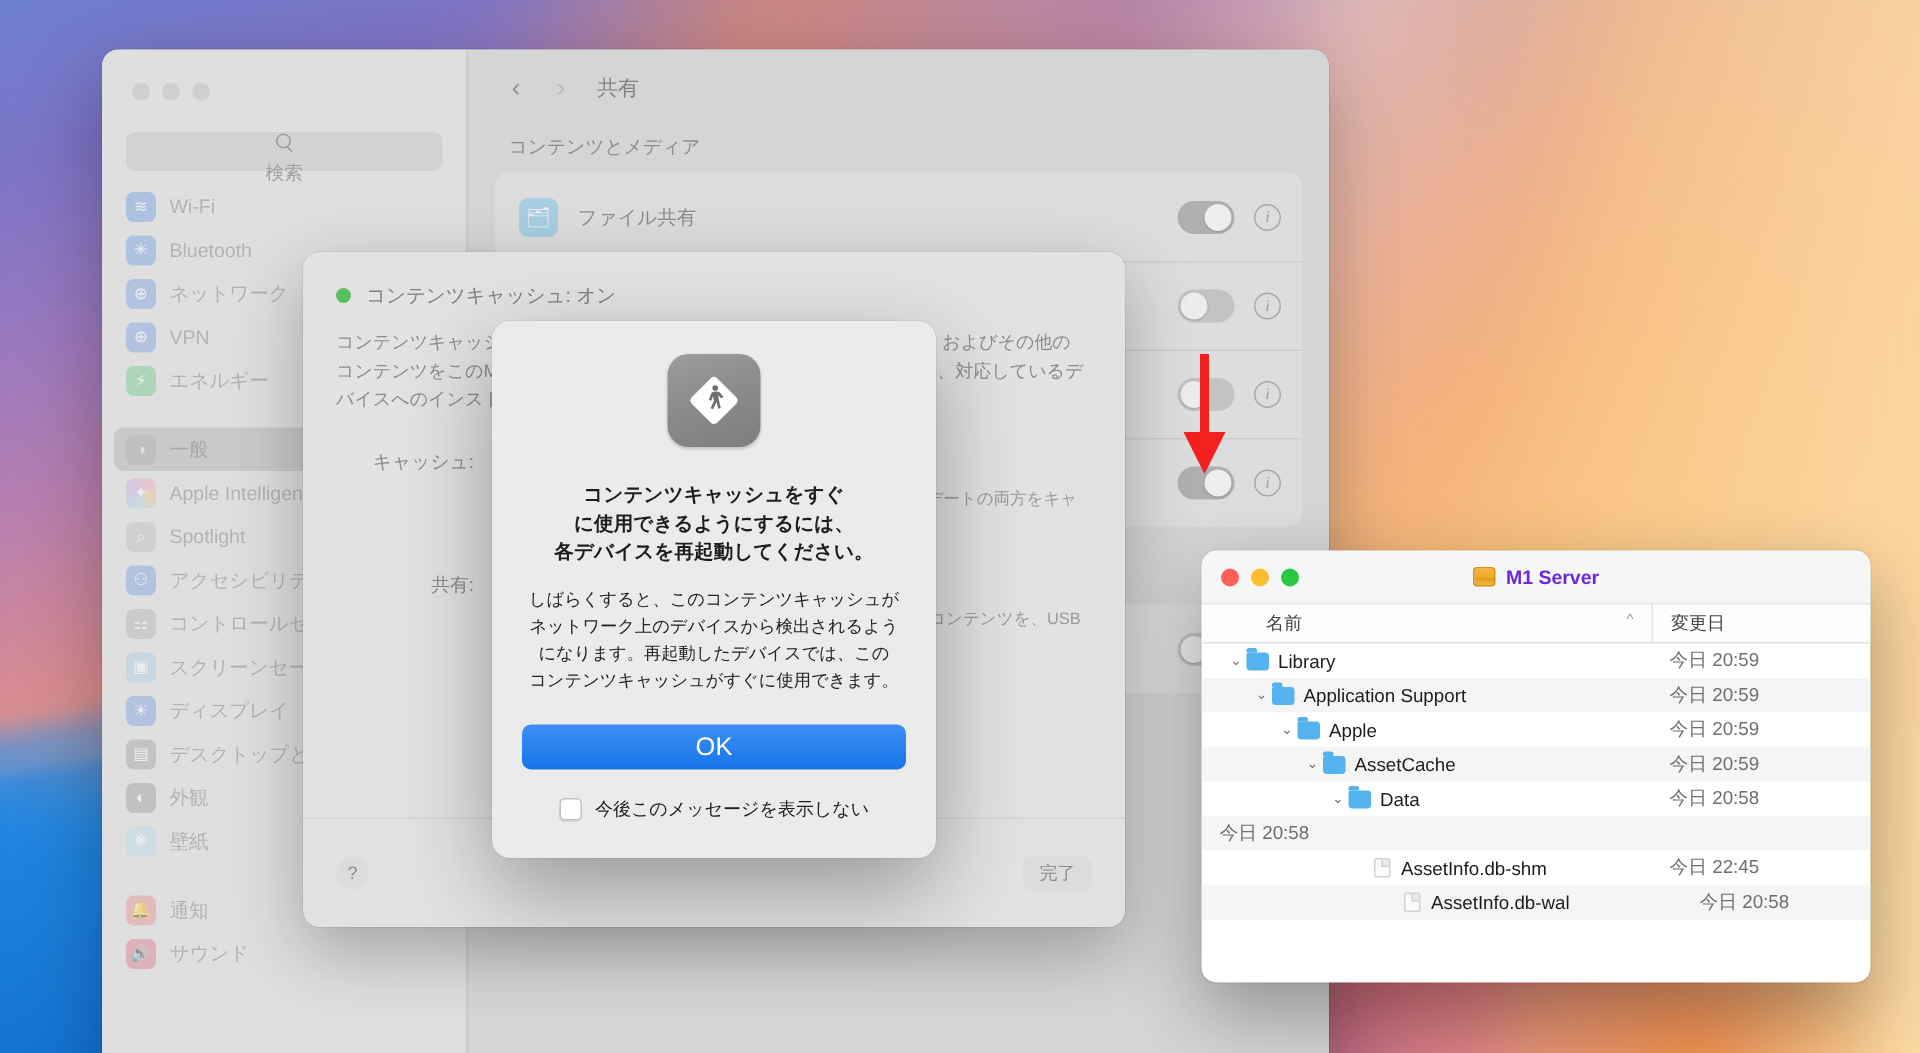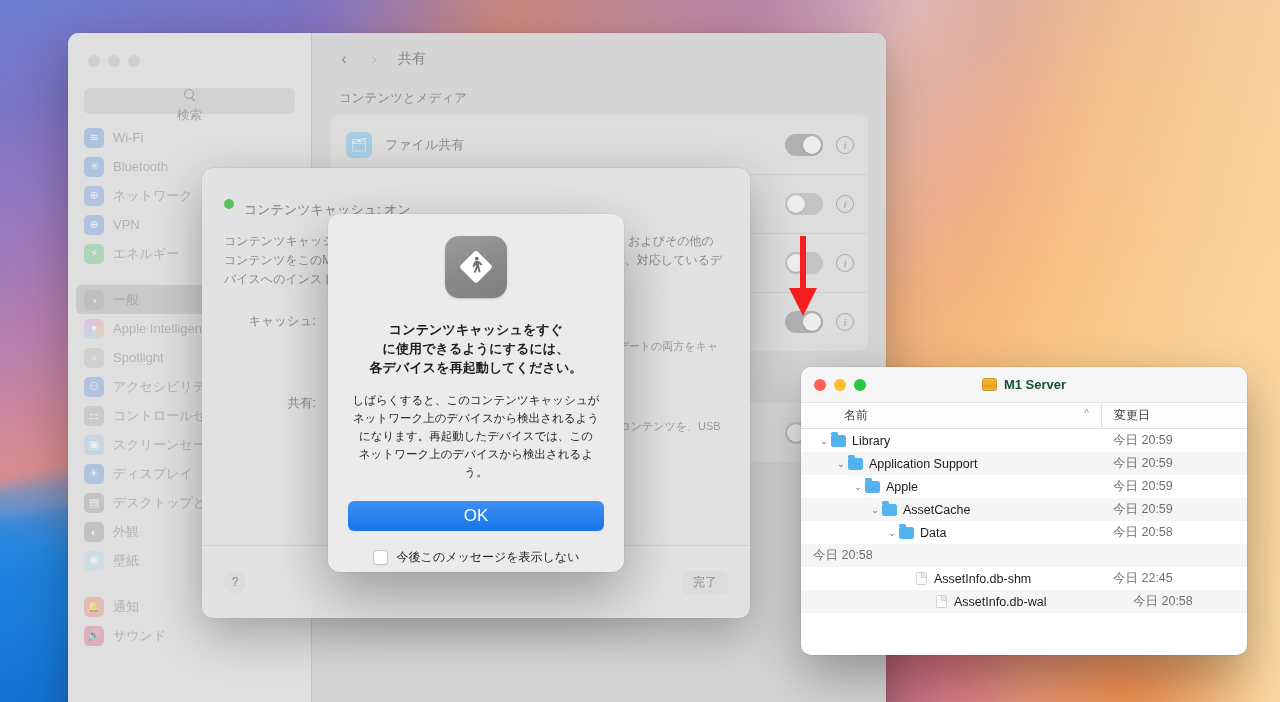--- a/index.html
+++ b/index.html
@@ -185,21 +185,21 @@
   
   #cc-sheet {
     position: absolute; left: 202px; top: 168px; width: 548px; height: 450px;
     background: #e2e2e2; border-radius: 11px;
     box-shadow: 0 16px 48px rgba(0,0,0,0.28), 0 0 0 0.5px rgba(0,0,0,0.08);
     overflow: hidden;
   }
   .cc-body { padding: 20px 22px 0 22px; }
   .cc-status { display: flex; align-items: center; gap: 10px; }
   .cc-dot { width: 10px; height: 10px; border-radius: 50%; background: #5bbf5b; }
-  .cc-status-text { font-size: 13px; color: #7f7f7f; font-weight: 500; margin-top: 13px; }
+  .cc-status-text { font-size: 13px; color: #7f7f7f; font-weight: 500; }
   .cc-desc {
     margin-top: 13px; font-size: 12px; line-height: 1.58; color: #8b8b8b;
     max-width: 500px;
   }
   .cc-field { display: flex; align-items: flex-start; margin-top: 20px; }
   .cc-flabel { width: 92px; text-align: right; font-size: 12.5px; color: #8b8b8b; padding-top: 4px; }
   .cc-fbody { margin-left: 12px; flex: 1; }
   .cc-popup {
     display: inline-flex; align-items: center; height: 22px;
     background: #dcdcdc; border-radius: 5px; padding: 0 22px 0 8px;
@@ -268,21 +268,21 @@
   }
   .fi-titlebar {
     height: 36px; background: #f6f6f6; display: flex; align-items: center;
     position: relative; border-bottom: 0.5px solid #e3e3e3;
   }
   .fi-tl { display: flex; gap: 8px; padding-left: 13px; }
   .fi-dot { width: 12px; height: 12px; border-radius: 50%; }
   .fi-red { background: #ff5f57; } .fi-yel { background: #febc2e; } .fi-grn { background: #28c840; }
   .fi-title {
     position: absolute; left: 0; right: 0; display: flex; align-items: center;
-    justify-content: center; gap: 7px; font-size: 13px; font-weight: bold; color: #14532d;
+    justify-content: center; gap: 7px; font-size: 13px; font-weight: bold; color: #6d28d9;
   }
   .drive-icon {
     width: 15px; height: 13px; border-radius: 2.5px;
     background: linear-gradient(180deg,#f6b93f 0%, #efa61f 58%, #e49a18 60%, #f2b846 100%);
     border: 0.5px solid #d39418;
   }
   .fi-colhead {
     height: 26px; display: flex; align-items: center; font-size: 12px; color: #414141;
     border-bottom: 0.5px solid #e0e0e0; background: #fdfdfd;
   }
@@ -535,21 +535,21 @@
   <div class="alert-title">
     <div>コンテンツキャッシュをすぐ</div>
     <div>に使用できるようにするには、</div>
     <div>各デバイスを再起動してください。</div>
   </div>
 
   <div class="alert-msg">
     <div>しばらくすると、このコンテンツキャッシュが</div>
     <div>ネットワーク上のデバイスから検出されるよう</div>
     <div>になります。再起動したデバイスでは、この</div>
-    <div>ネットワーク上のデバイスから検出されるよう。</div>
+    <div>コンテンツキャッシュがすぐに使用できます。</div>
   </div>
 
   <div class="alert-ok">OK</div>
 
   <div class="alert-check-row">
     <span class="alert-checkbox"></span>
     <span class="alert-check-label">今後このメッセージを表示しない</span>
   </div>
 </div>
 

